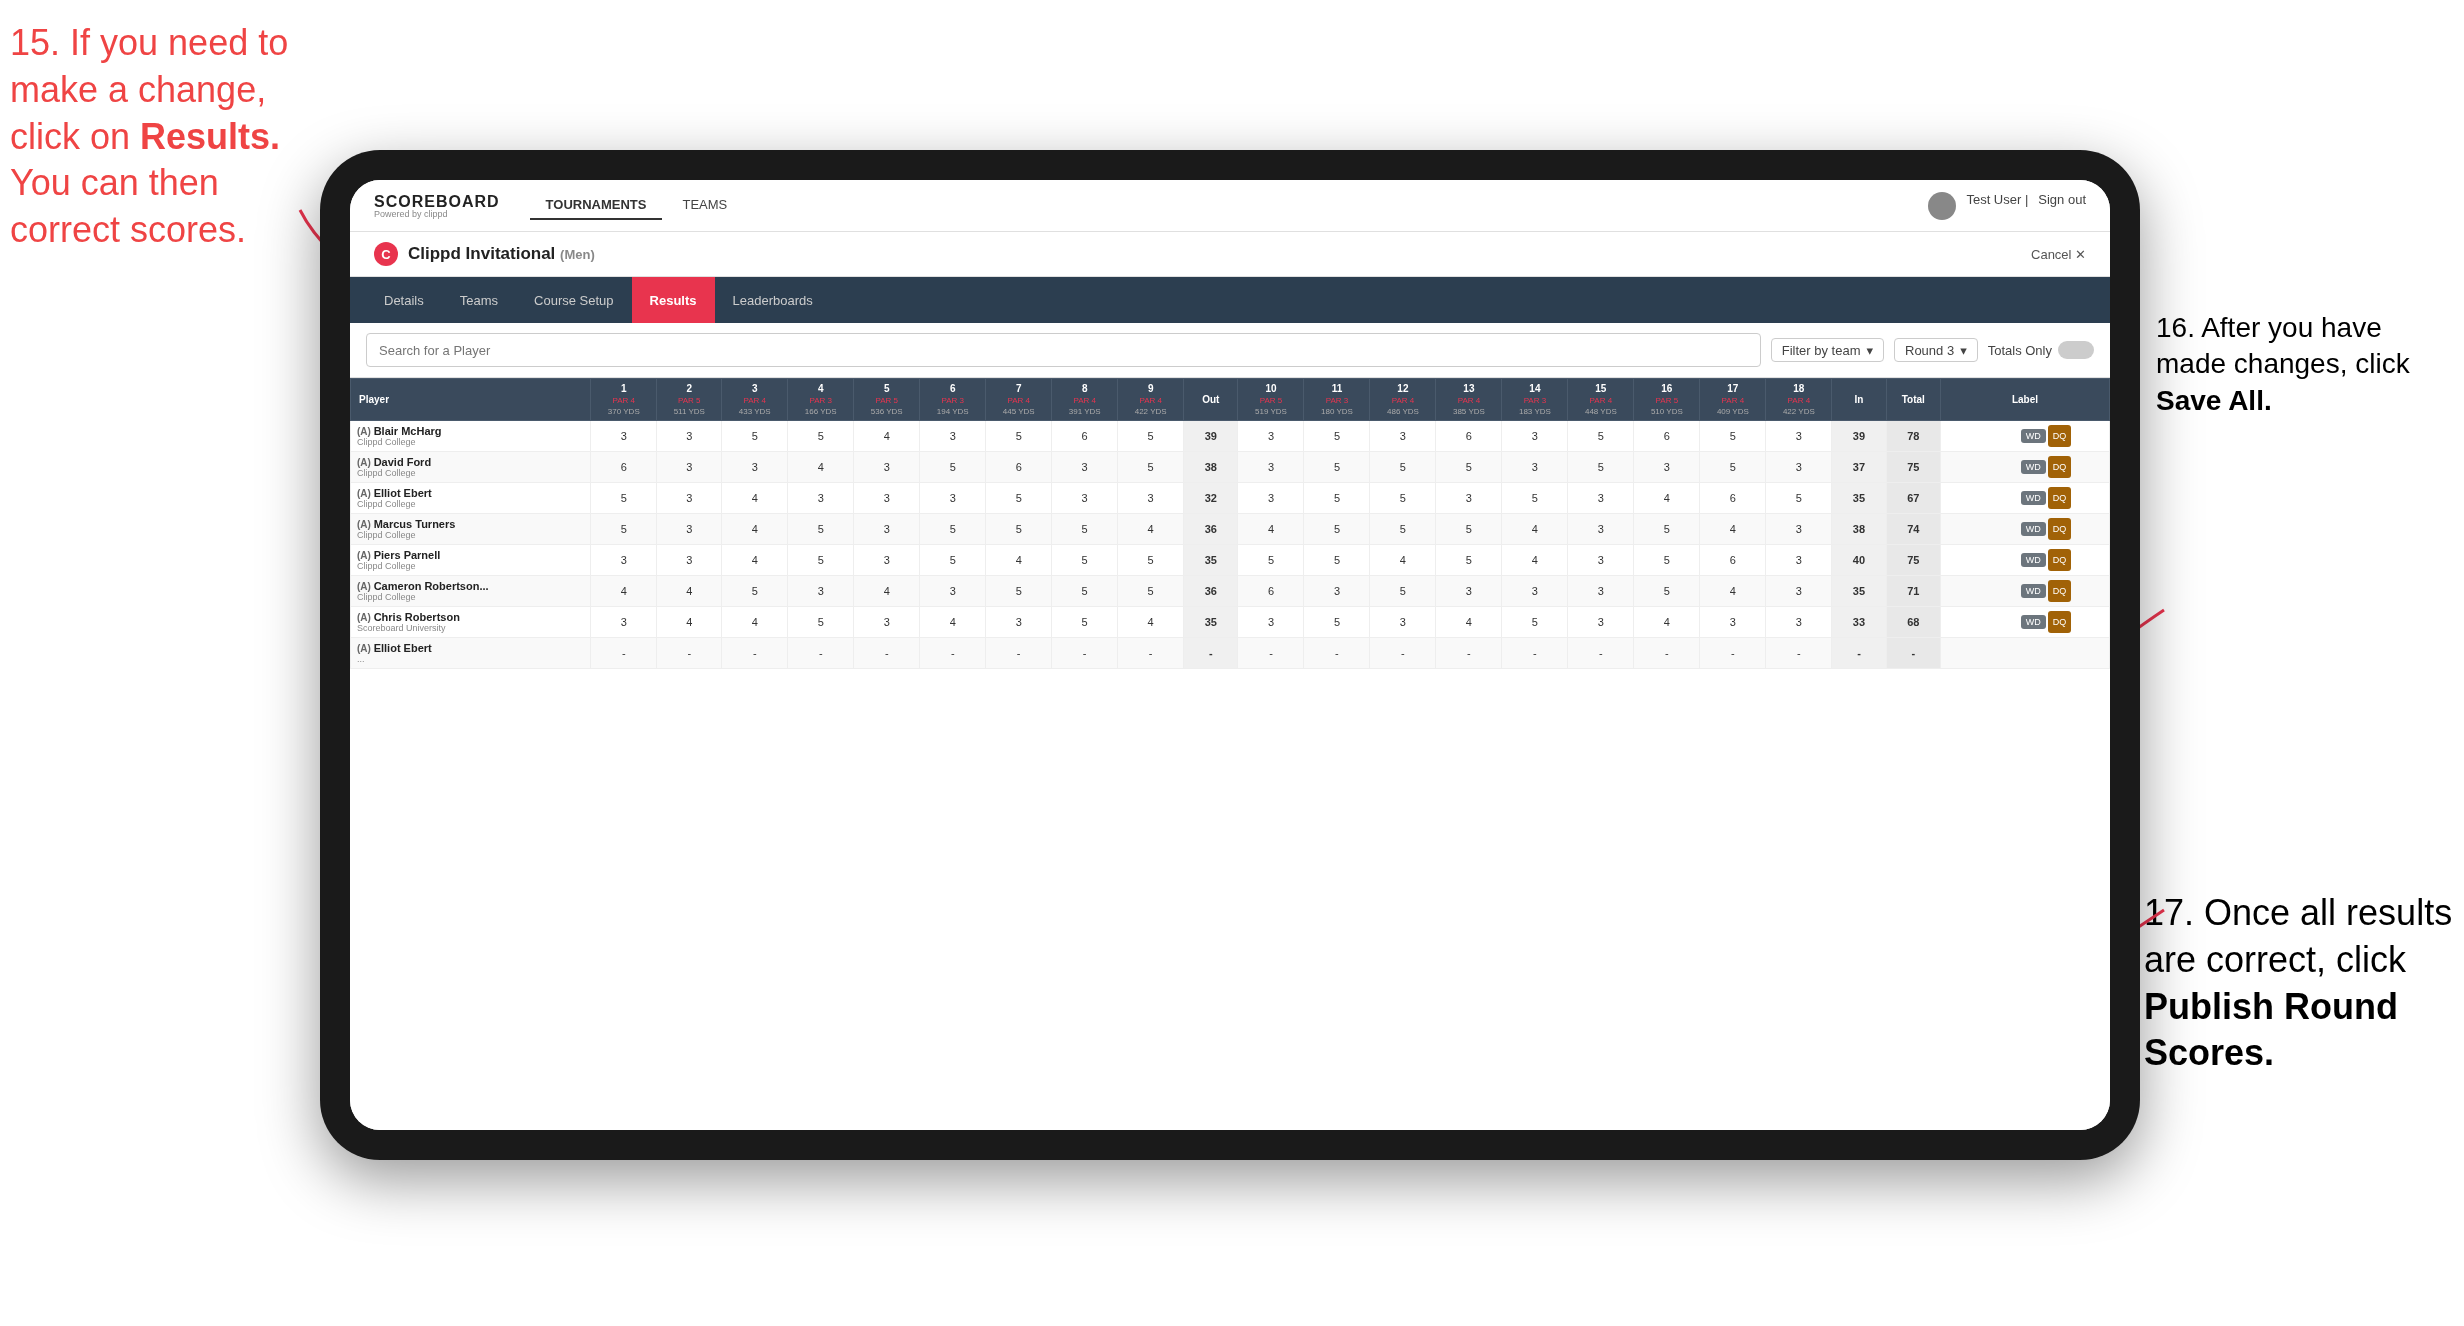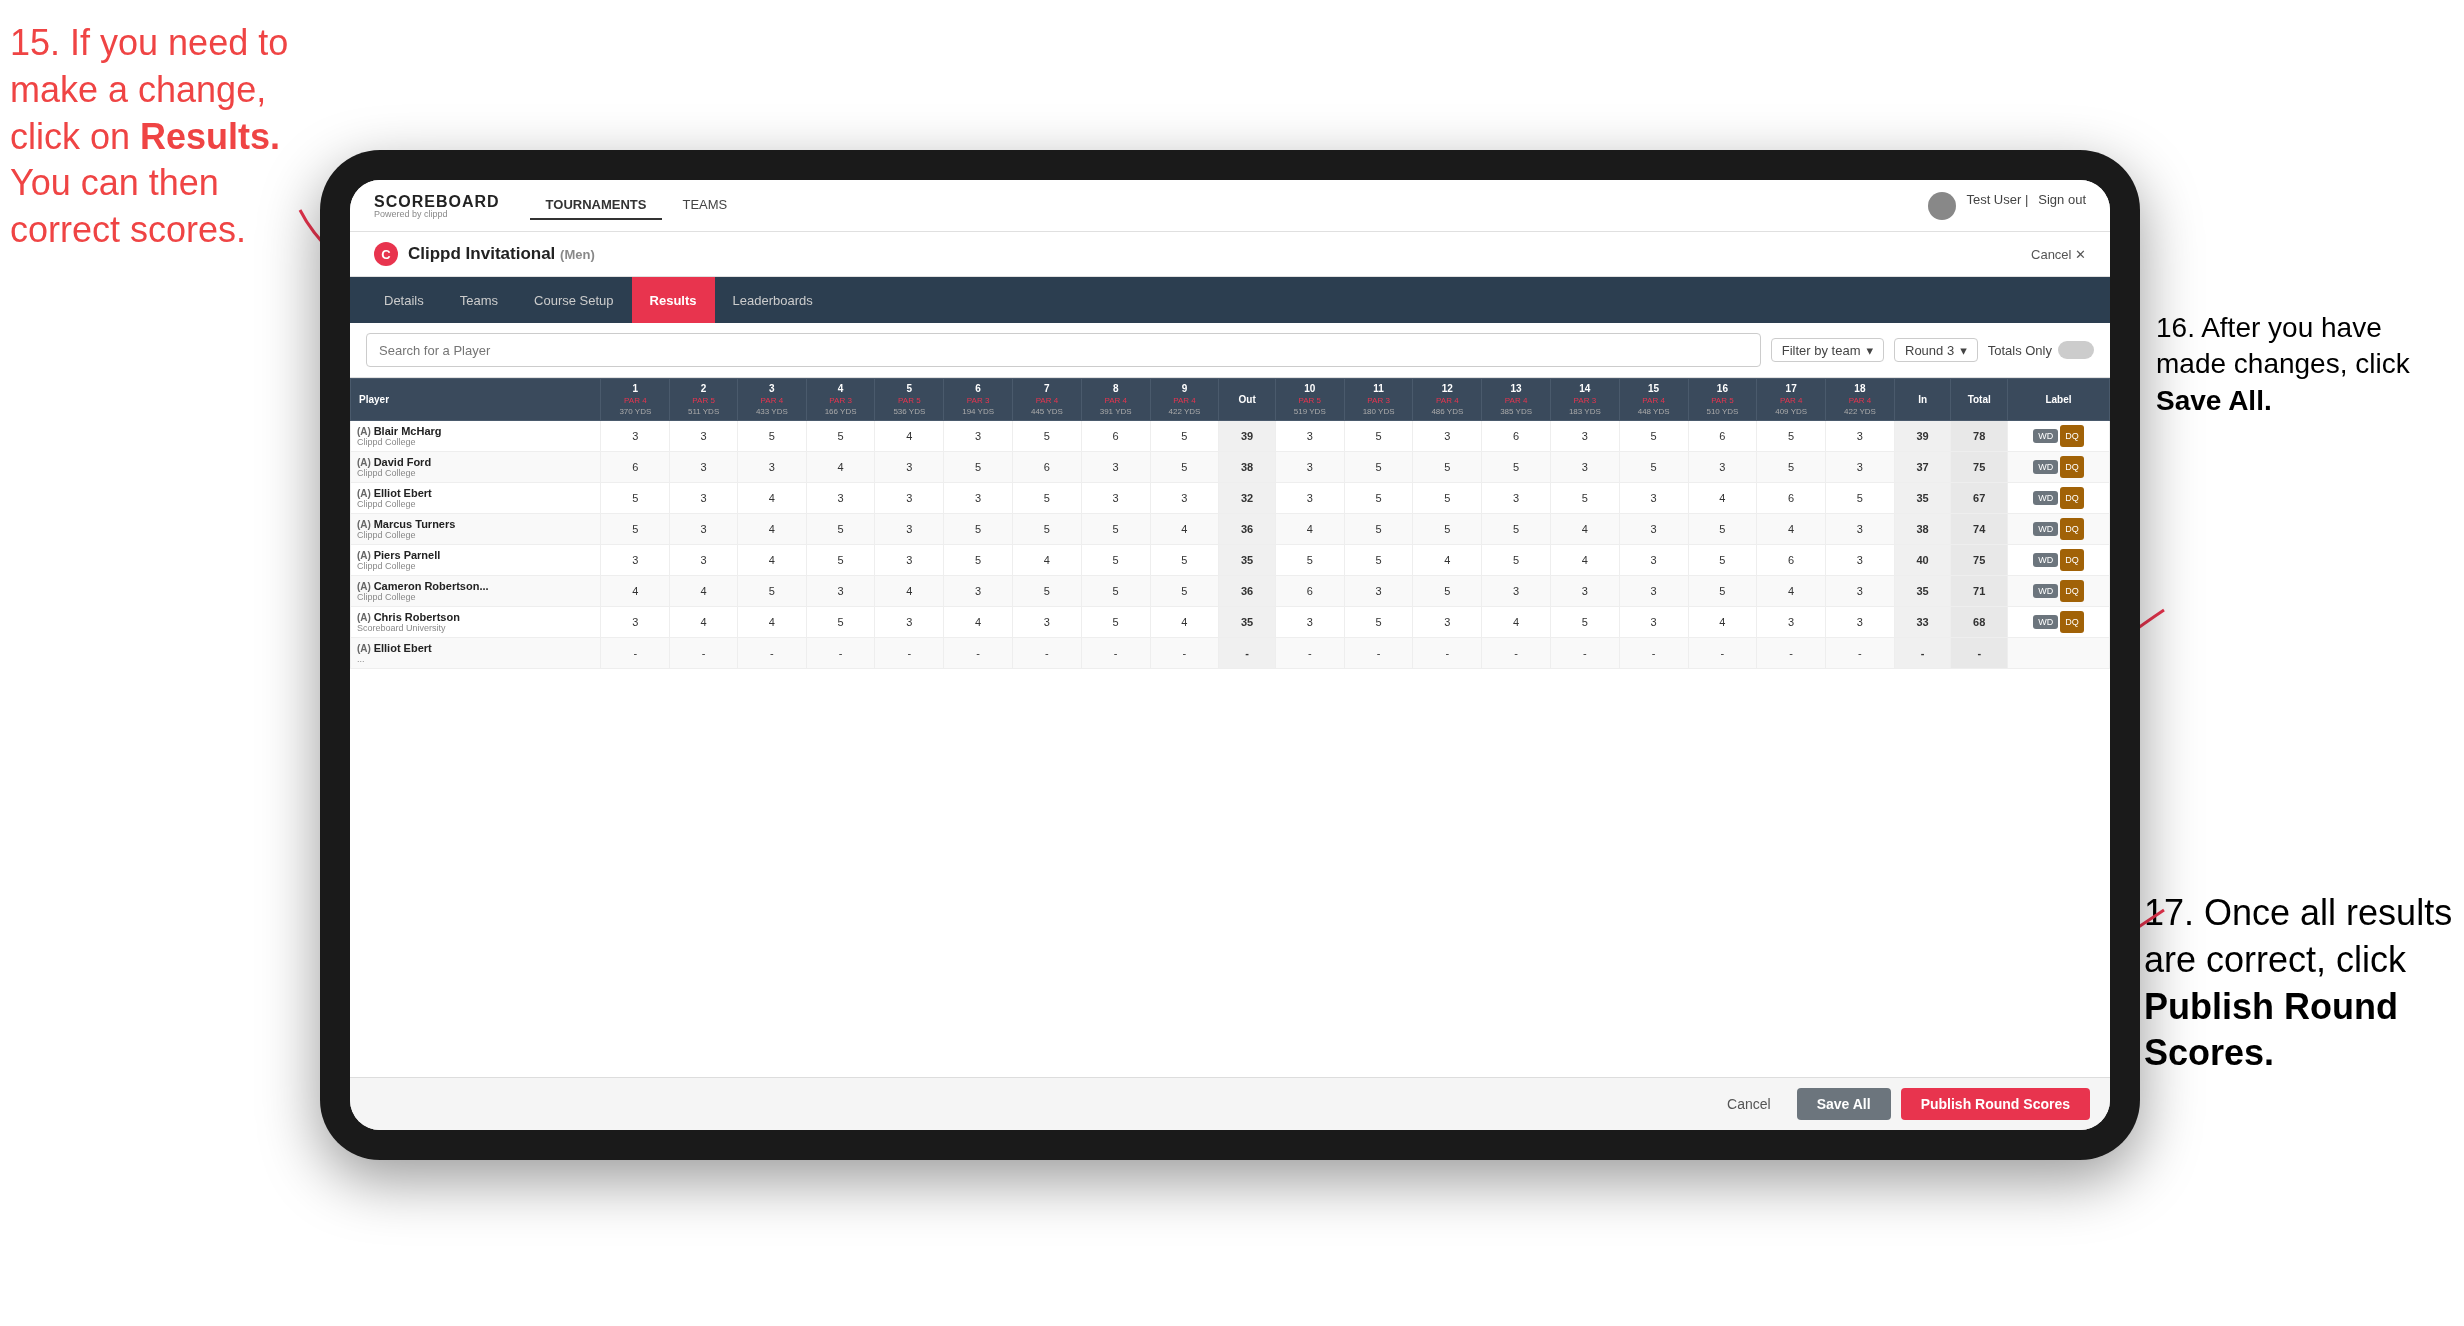--- a/index.html
+++ b/index.html
@@ -299,20 +299,21 @@
       color: #888;
     }
     .btn-wd {
       background: #6c757d;
       color: #fff;
       border: none;
       border-radius: 3px;
       padding: 2px 5px;
       font-size: 9px;
       cursor: pointer;
+      margin-left: 42px;
     }
     .btn-dq {
       background: #a16207;
       color: #fff;
       border: none;
       border-radius: 3px;
       padding: 6px 5px;
       font-size: 9px;
       cursor: pointer;
       margin-left: 2px;
@@ -714,20 +715,15 @@
               <td>-</td>
               <td>-</td>
               <td class="td-in">-</td>
               <td class="td-total">-</td>
               <td></td>
             </tr>
           </tbody>
       </table>
     </div>
 
-    <div class="action-bar">
-      <button class="btn-cancel">Cancel</button>
-      <button class="btn-save-all">Save All</button>
-      <button class="btn-publish">Publish Round Scores</button>
-    </div>
 
   </div>
 </div>
 
 </body></html>

